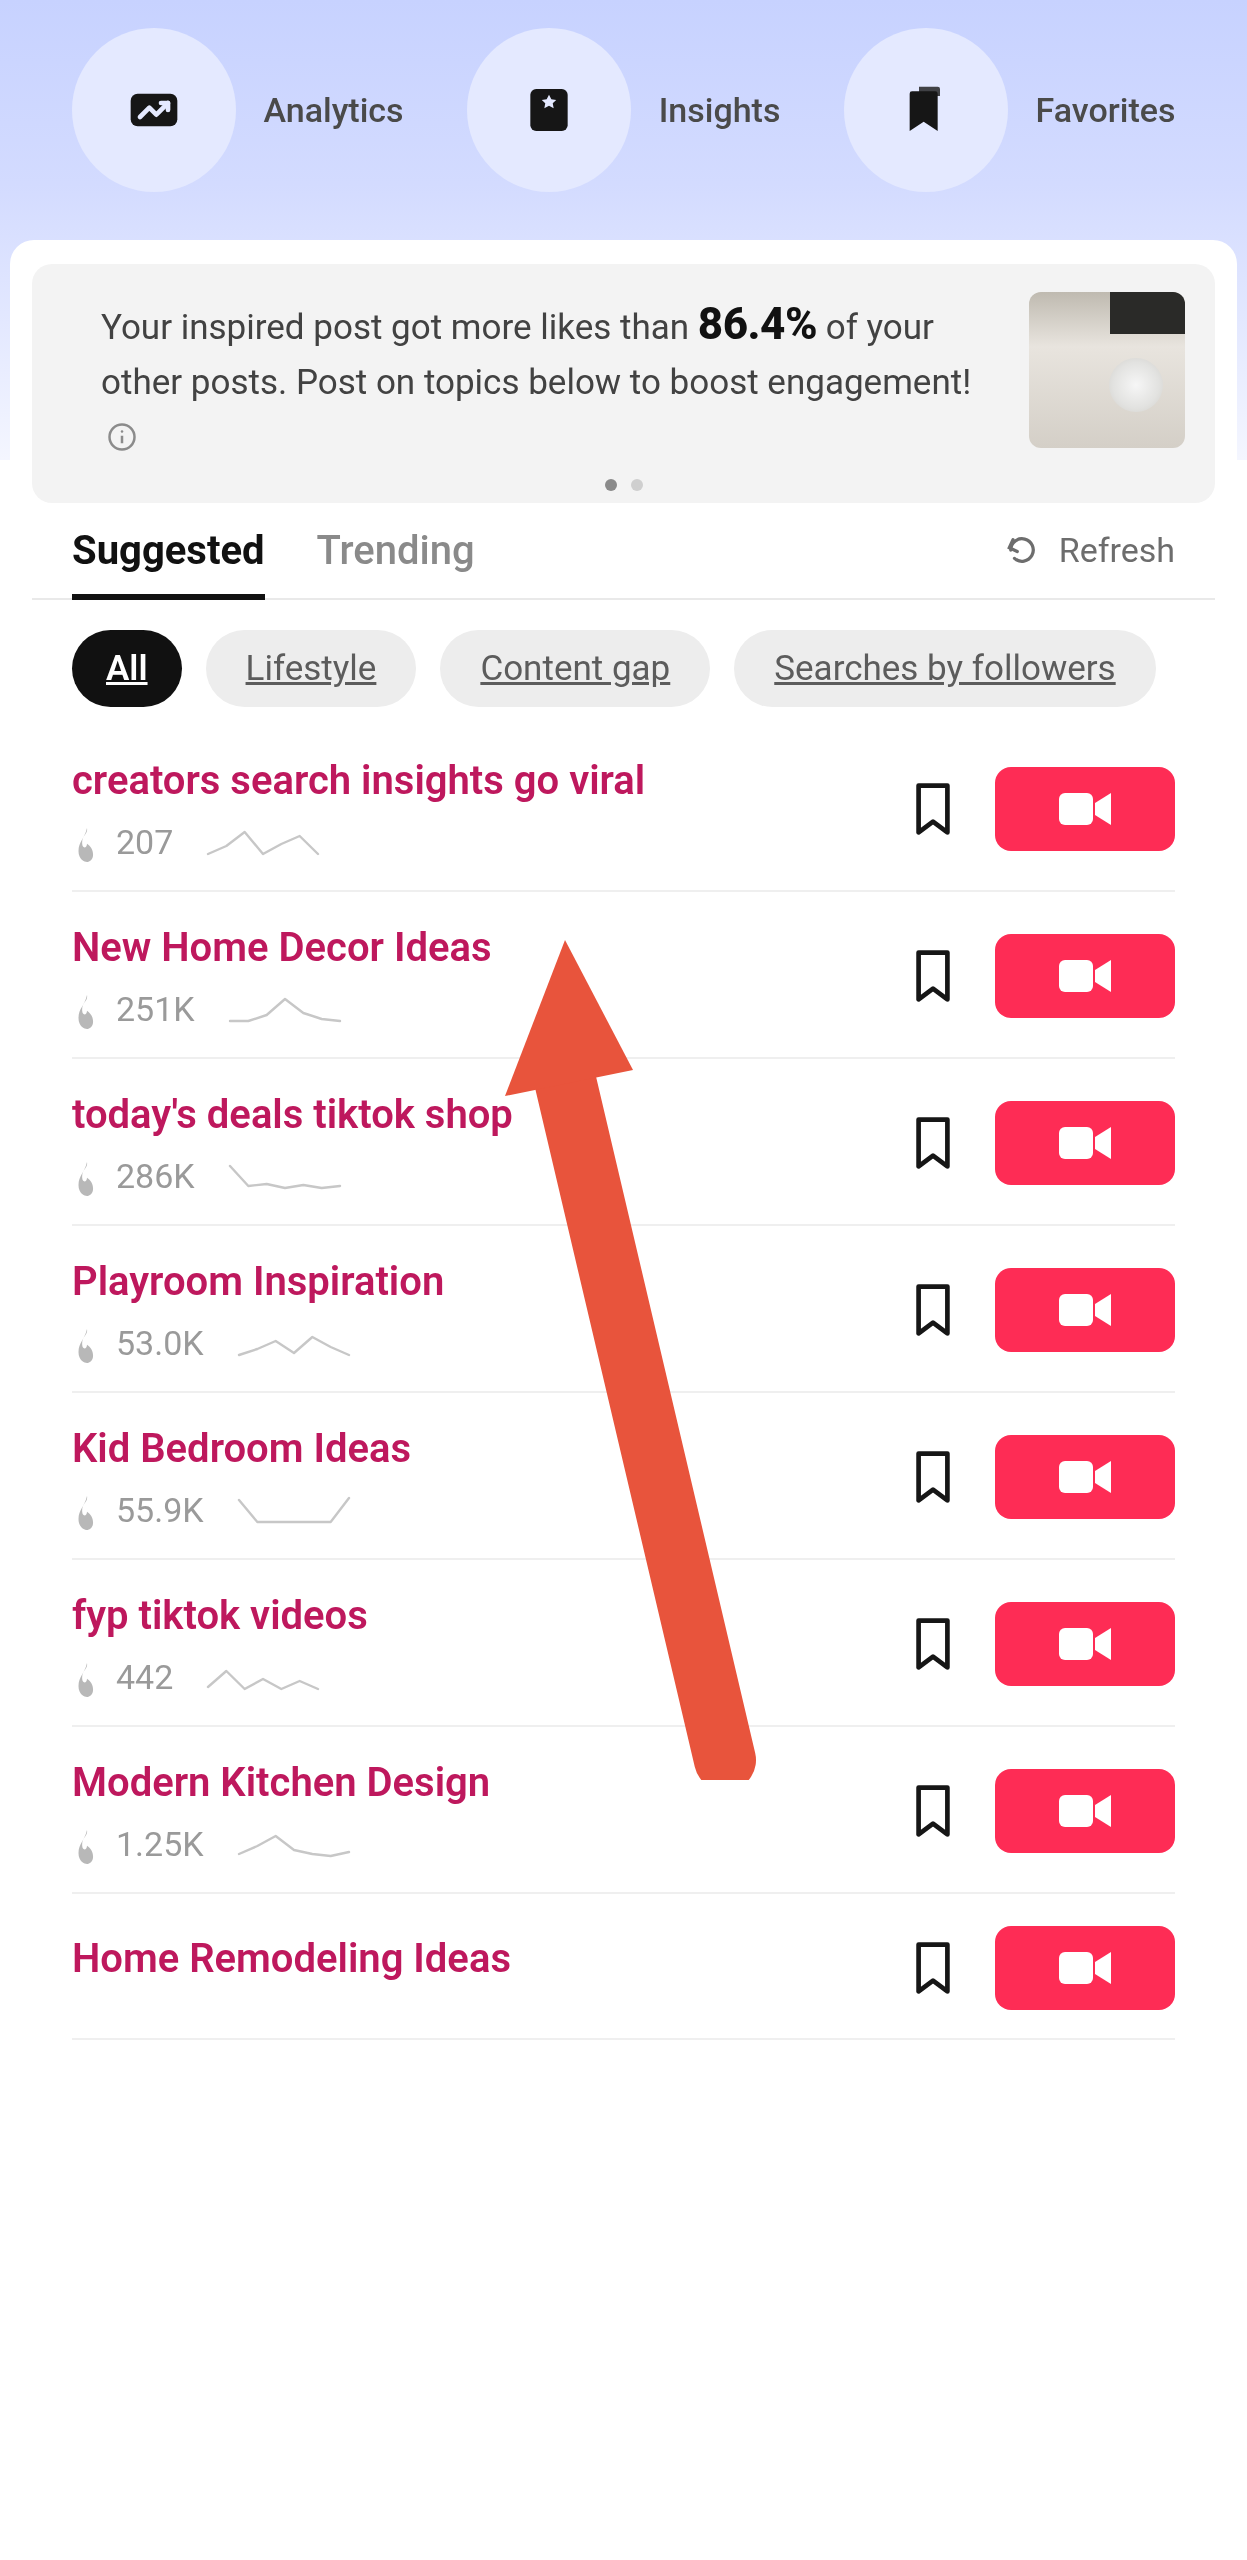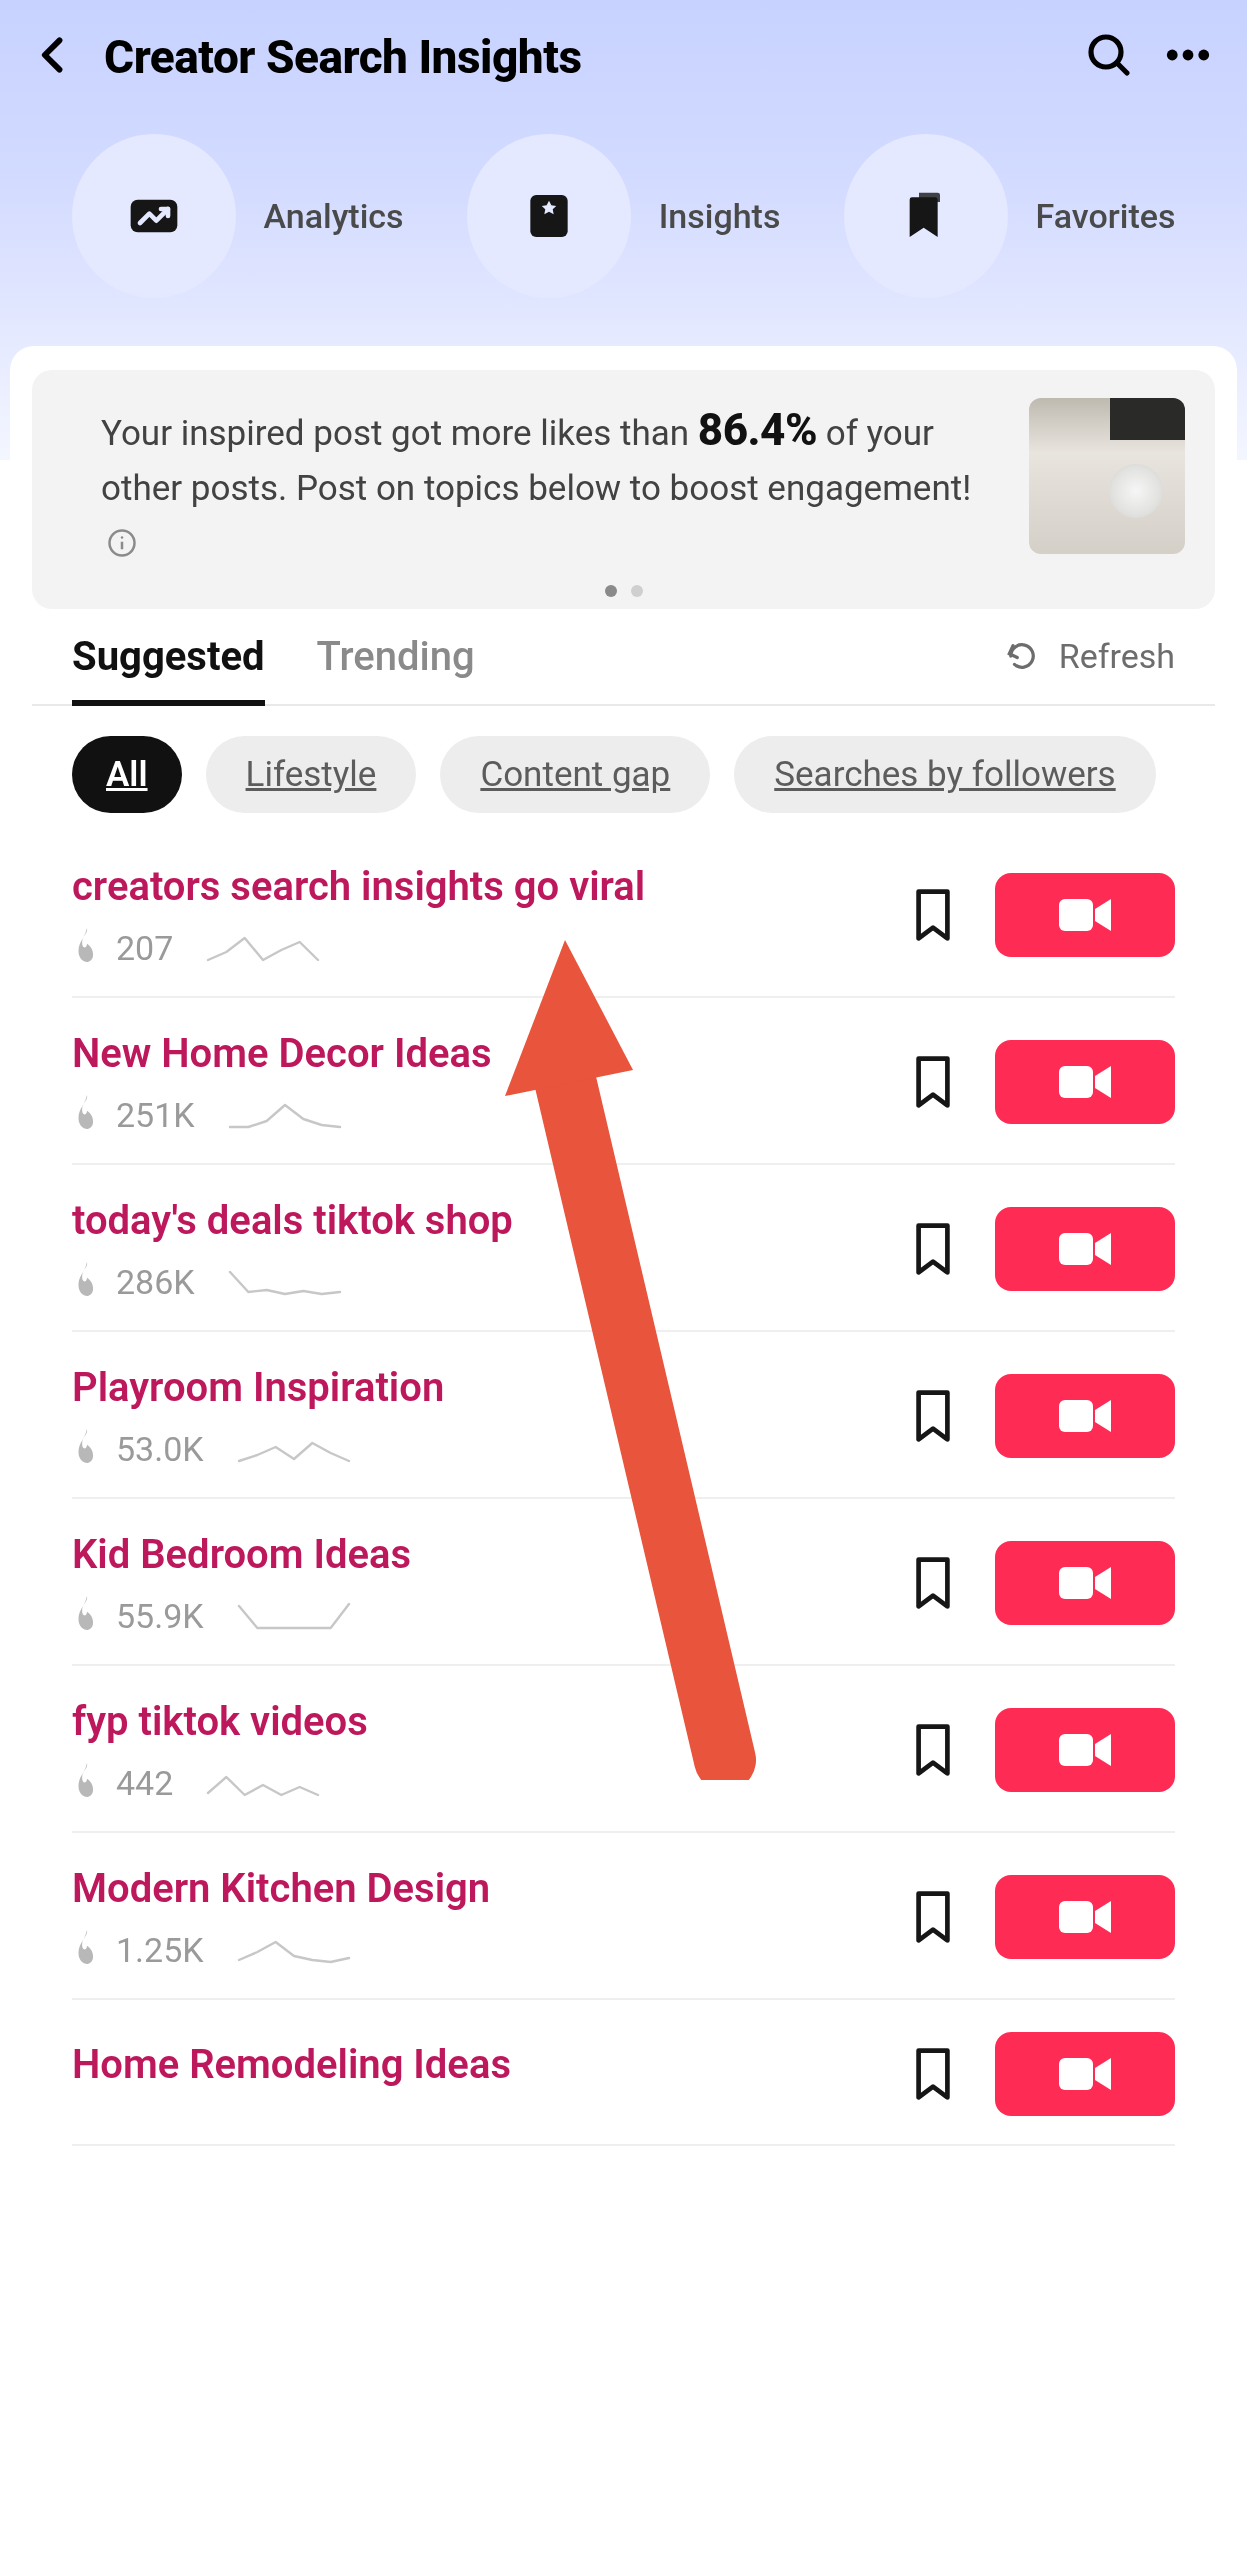--- a/index.html
+++ b/index.html
@@ -219,21 +219,21 @@
       min-width: 0;
     }
     .topic-title {
       font-size: 40px;
       font-weight: 600;
       color: #be185d;
       margin-bottom: 18px;
     }
     .topic-meta {
       display: flex;
-      align-items: flex-start;
+      align-items: flex-end;
       gap: 14px;
       color: #9a9a9a;
       font-size: 34px;
     }
     .flame svg { width: 30px; height: 34px; display: block; }
     .spark {
       width: 120px;
       height: 40px;
       display: block;
       margin-left: 16px;
@@ -277,41 +277,20 @@
       z-index: 50;
     }
   </style>
 </head>
 <body>
 
 <div class="screen">
   <div class="hero-bg"></div>
   <div class="content">
 
-    <div class="header-bar">
-      <div class="back-btn">
-        <svg viewBox="0 0 24 24" fill="none" stroke="#000" stroke-width="3.2" stroke-linecap="round" stroke-linejoin="round">
-            <polyline points="15 4 7 12 15 20"></polyline>
-          </svg>
-      </div>
-      <div class="page-title">Creator Search Insights</div>
-      <div class="search-btn">
-        <svg viewBox="0 0 24 24" fill="none" stroke="#000" stroke-width="2.6" stroke-linecap="round">
-            <circle cx="10.5" cy="10.5" r="7.5"></circle>
-            <line x1="21" y1="21" x2="16" y2="16"></line>
-          </svg>
-      </div>
-      <div class="more-btn">
-        <svg viewBox="0 0 24 24" fill="#000">
-            <circle cx="5" cy="12" r="2.4"></circle>
-            <circle cx="12" cy="12" r="2.4"></circle>
-            <circle cx="19" cy="12" r="2.4"></circle>
-          </svg>
-      </div>
-    </div>
 
     <div class="quick-nav">
       <div class="qnav-item">
         <div class="qnav-circle">
           <svg viewBox="0 0 24 24">
               <rect x="2" y="5" width="20" height="14" rx="3" fill="#161616"></rect>
               <polyline points="6 15 10 11 13 14 18 9" fill="none" stroke="#e4e9ff" stroke-width="2" stroke-linecap="round" stroke-linejoin="round"></polyline>
               <polyline points="15 9 18 9 18 12" fill="none" stroke="#e4e9ff" stroke-width="2" stroke-linecap="round" stroke-linejoin="round"></polyline>
             </svg>
         </div>

